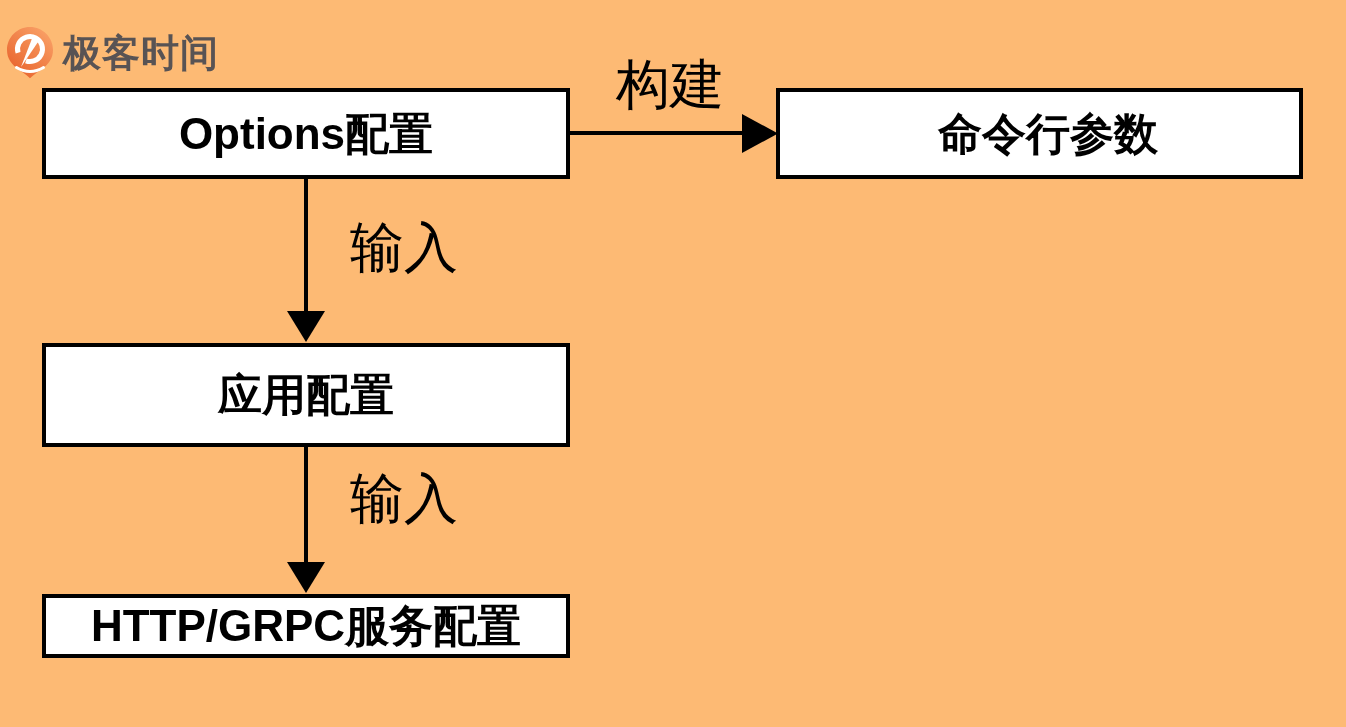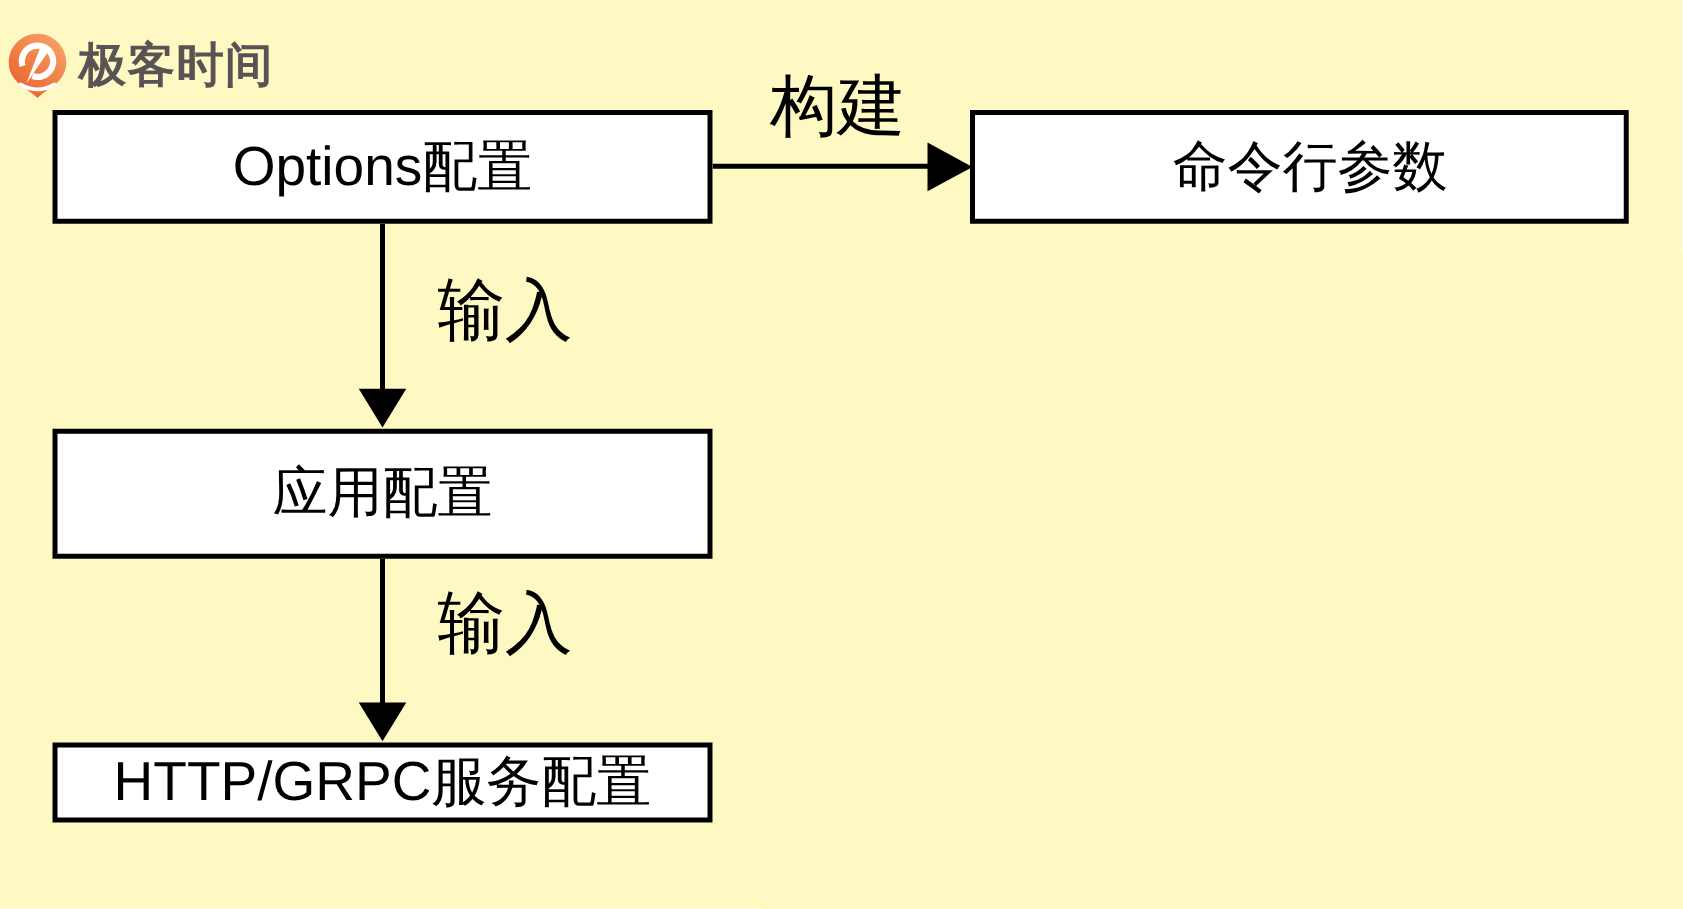--- a/index.html
+++ b/index.html
@@ -5,21 +5,21 @@
   html, body {
     margin: 0;
     padding: 0;
     background: #ffffff;
     font-family: "Liberation Sans", "DejaVu Sans", sans-serif;
   }
   .canvas {
     position: relative;
     width: 1346px;
     height: 727px;
-    background: #fef9c3;
+    background: #fdba74;
     overflow: hidden;
   }
   
   .logo {
     position: absolute;
     left: 6px;
     top: 26px;
     display: flex;
     align-items: center;
     gap: 9px;
@@ -38,20 +38,21 @@
     box-sizing: border-box;
     border: 4px solid #000000;
     background: #ffffff;
     display: flex;
     align-items: center;
     justify-content: center;
     font-size: 44px;
     color: #000000;
     line-height: 1;
     white-space: nowrap;
+    font-weight: bold;
   }
   .node-options   { left: 42px;  top: 88px;  width: 528px; height: 91px; }
   .node-cmdline   { left: 776px; top: 88px;  width: 527px; height: 91px; padding-left: 17px; }
   .node-appconfig { left: 42px;  top: 343px; width: 528px; height: 104px; }
   .node-service   { left: 42px;  top: 594px; width: 528px; height: 64px; }
   
   .arrows {
     position: absolute;
     left: 0; top: 0;
     width: 1346px;

